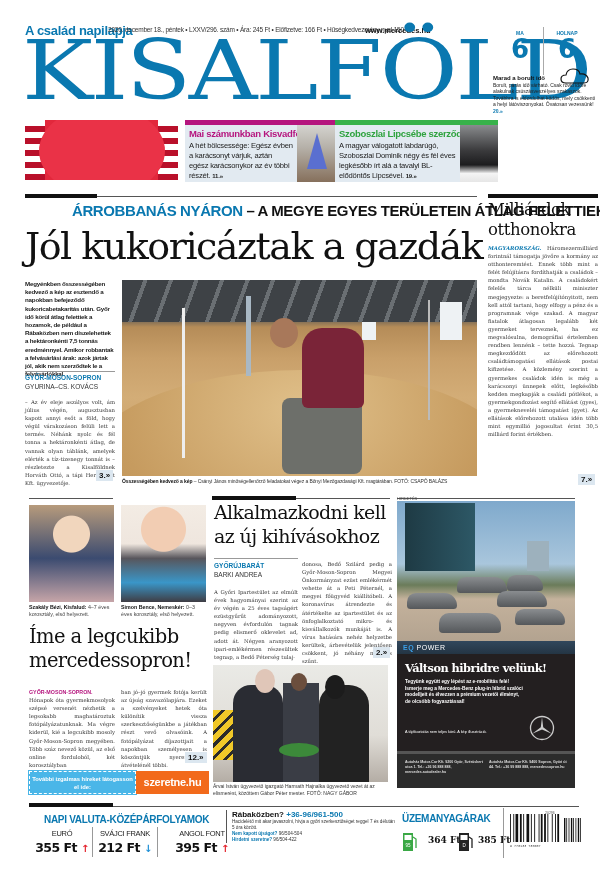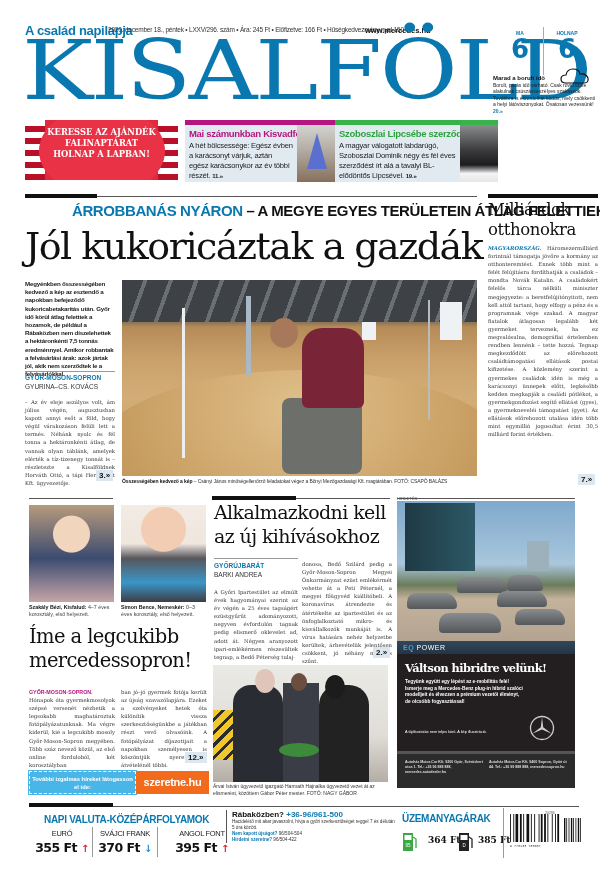--- a/index.html
+++ b/index.html
@@ -177,40 +177,39 @@
 </svg>
 <div class="abs" id="wx-text">
   <span>Borult, párás idő várható. Csak rövid időre alakulnak csúszásveszélyes szakaszok. Továbbra is eldordulhat ködös, mely csökkenti a helyi látóviszonyokat. Óvatosan vezessünk!</span>
   <span class="ref">20.»</span>
 </div>
 
 <div class="abs" id="promo-red">
   <div class="tri" style="left:0;"></div>
   <div class="tri" style="right:0;"></div>
   <div class="circle"></div>
-  <div id="promo-red-text">KERESSE AZ AJÁNDÉK FALINAPTÁRAT HOLNAP A LAPBAN!</div>
 </div>
 
 <div class="abs teaser" id="teaser1">
   <div class="bar"></div>
   <div class="t-title">Mai számunkban Kisvadföld</div>
   <div class="t-body" style="width:104px;">
     <span>A hét bölcsessége: Egész évben a karácsonyt várjuk, aztán egész karácsonykor az év többi részét.</span>
     <span class="t-ref">11.»</span>
   </div>
   <div class="t-img">
       <div class="tree"></div>
     </div>
 </div>
 
 <div class="abs teaser" id="teaser2">
   <div class="bar"></div>
   <div class="t-title">Szoboszlai Lipcsébe szerződött</div>
   <div class="t-body" style="width:118px;">
-    <span>A magyar válogatott labdarúgó, Szoboszlai Dominik négy és fél éves szerződést írt alá a tavalyi BL-elődöntős Lipcsével.</span>
+    <span>A magyar válogatott labdarúgó, Szoboszlai Dominik négy és fél éves legkésőbb írt alá a tavalyi BL-elődöntős Lipcsével.</span>
     <span class="t-ref">19.»</span>
   </div>
   <div class="t-img"></div>
 </div>
 
 <div class="abs rule-thin" style="left:25px;top:196px;width:452px;"></div>
 <div class="abs rule-thick" style="left:25px;top:194px;width:72px;"></div>
 <div class="abs rule-thick" style="left:488px;top:194px;width:110px;"></div>
 
 <div class="abs" id="kicker">
@@ -322,21 +321,21 @@
 <div class="abs rule-thick" style="left:29px;top:803px;width:84px;"></div>
 <div class="abs" id="fx-title">NAPI VALUTA-KÖZÉPÁRFOLYAMOK</div>
 
 <div class="abs fx" style="left:32px;">
   <div class="fx-lbl">EURÓ</div>
   <div class="fx-val"><span>355 Ft</span> <span class="up">↑</span></div>
 </div>
 <div class="abs fx-sep" style="left:92px;"></div>
 <div class="abs fx" style="left:95px;">
   <div class="fx-lbl">SVÁJCI FRANK</div>
-  <div class="fx-val"><span>370 Ft</span> <span class="down">↓</span></div>
+  <div class="fx-val"><span>212 Ft</span> <span class="down">↓</span></div>
 </div>
 <div class="abs fx-sep" style="left:157px;"></div>
 <div class="abs fx" style="left:172px;">
   <div class="fx-lbl">ANGOL FONT</div>
   <div class="fx-val"><span>395 Ft</span> <span class="up">↑</span></div>
 </div>
 
 <div class="abs" id="help-block">
   <div id="help-title">
     <span>Rábaközben?</span>

